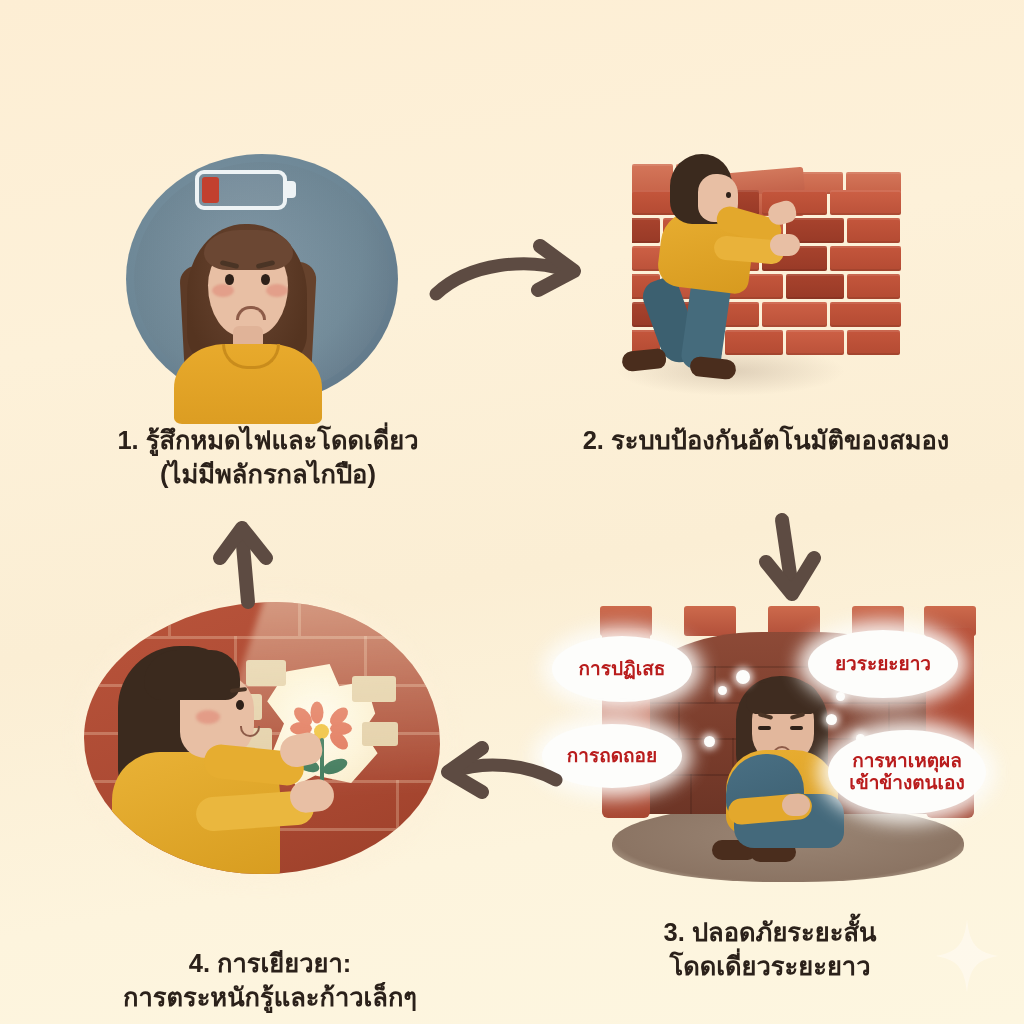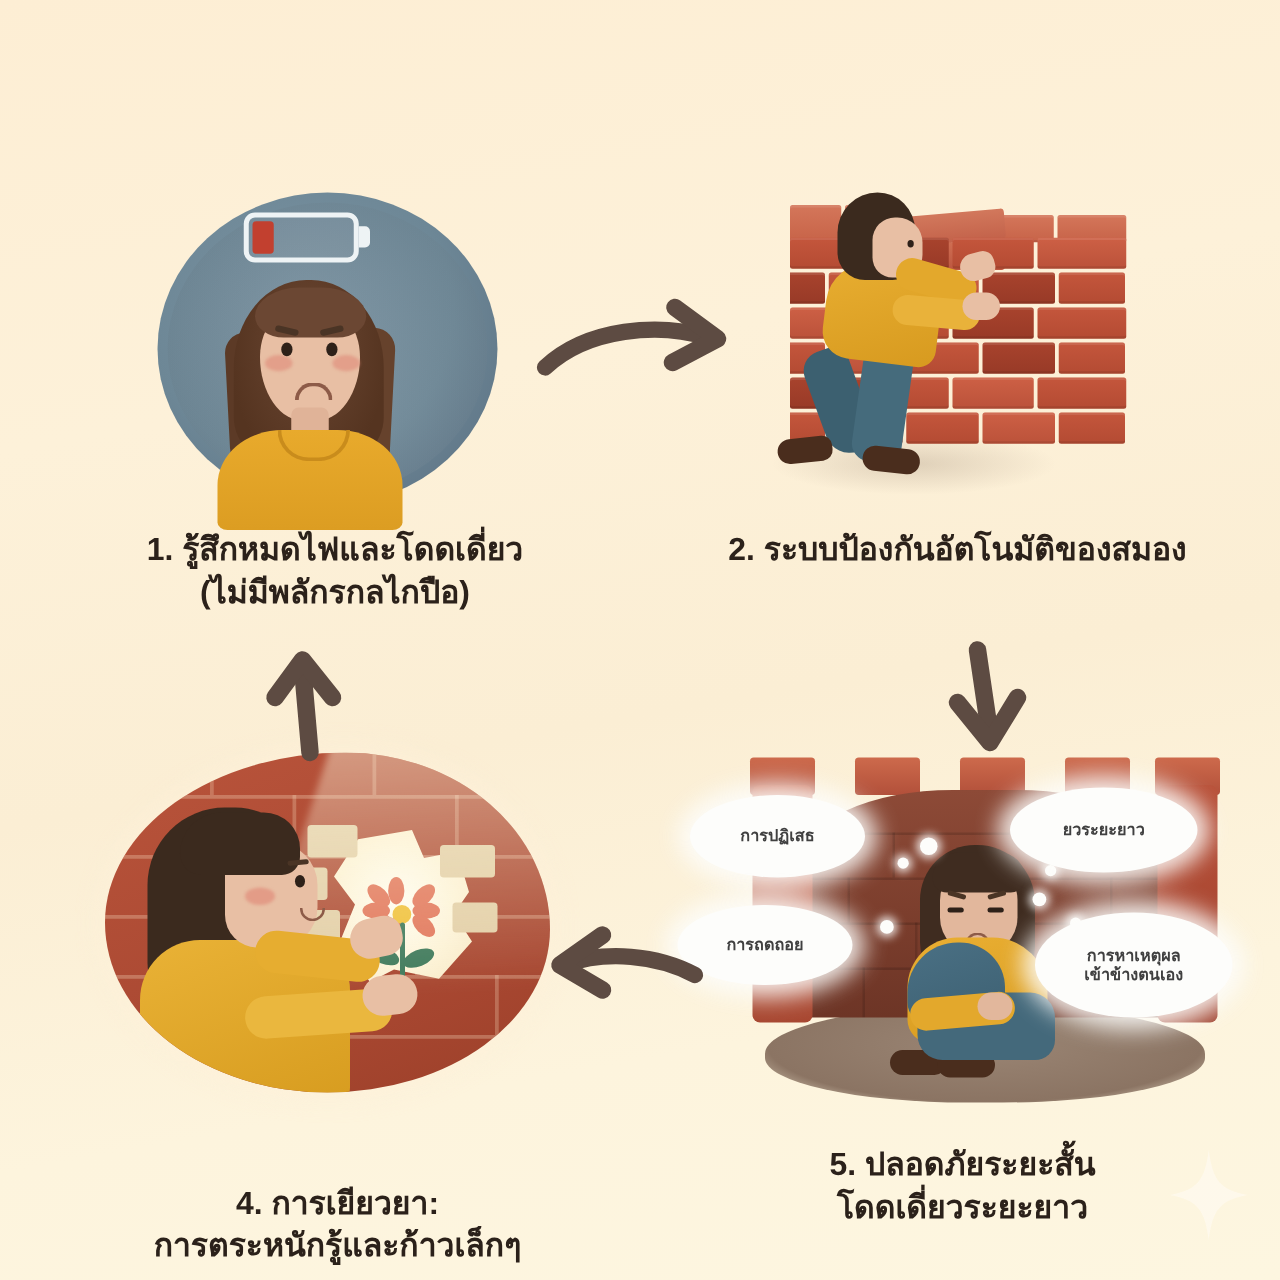--- a/index.html
+++ b/index.html
@@ -130,21 +130,21 @@
   #p3 .kneeF{position:absolute;left:140px;top:166px;width:78px;height:66px;background:linear-gradient(160deg,#4a7084,#3d6072);border-radius:40px 36px 14px 18px;}
   #p3 .legF{position:absolute;left:148px;top:206px;width:110px;height:54px;background:#44697b;border-radius:16px 20px 16px 20px;}
   #p3 .armF{position:absolute;left:142px;top:208px;width:84px;height:26px;background:#e3a82c;border-radius:14px;transform:rotate(-5deg);}
   #p3 .handF{position:absolute;left:196px;top:206px;width:28px;height:22px;background:#e2b79c;border-radius:12px;}
   #p3 .shoeF1{position:absolute;left:126px;top:252px;width:44px;height:20px;background:#4a2d1d;border-radius:12px 10px 10px 12px;}
   #p3 .shoeF2{position:absolute;left:164px;top:254px;width:46px;height:20px;background:#4a2d1d;border-radius:12px;}
 
   .bubble{
     position:absolute;background:#fdfdfb;border-radius:50%;
     display:flex;align-items:center;justify-content:center;text-align:center;
-    color:#404040;font-weight:bold;font-size:13px;line-height:1.18;
+    color:#b91c1c;font-weight:bold;font-size:19px;line-height:1.18;
     box-shadow:0 0 18px 10px rgba(253,253,251,.88);
   }
   .dot{position:absolute;background:#fdfdfb;border-radius:50%;box-shadow:0 0 7px 3px rgba(253,253,251,.8);}
 
   
   #p4{left:68px;top:592px;width:400px;height:300px;}
   #p4 .clip{
     position:absolute;left:16px;top:10px;width:356px;height:272px;
     border-radius:54% 46% 50% 50%/50% 52% 48% 50%;overflow:hidden;
     box-shadow:0 0 18px 8px rgba(253,240,216,.6);
@@ -352,21 +352,21 @@
     <div class="bubble" style="left:-44px;top:136px;width:140px;height:64px;">
       <span>การถดถอย</span>
     </div>
     <div class="bubble" style="left:242px;top:142px;width:158px;height:84px;flex-direction:column;">
       <span>การหาเหตุผล</span>
       <span>เข้าข้างตนเอง</span>
     </div>
   </div>
 
   <div class="caption" style="left:570px;top:916px;width:400px;">
-    <span>5. ปลอดภัยระยะสั้น</span>
+    <span>3. ปลอดภัยระยะสั้น</span>
     <span class="l2">โดดเดี่ยวระยะยาว</span>
   </div>
 
   <div class="panel" id="p4">
     <div class="clip">
       <div class="wallbg"></div>
 
       <div style="position:absolute;left:0;right:0;top:34px;height:3px;background:rgba(255,235,205,.28);"></div>
       <div style="position:absolute;left:0;right:0;top:82px;height:3px;background:rgba(255,235,205,.28);"></div>
       <div style="position:absolute;left:0;right:0;top:130px;height:3px;background:rgba(255,235,205,.28);"></div>

